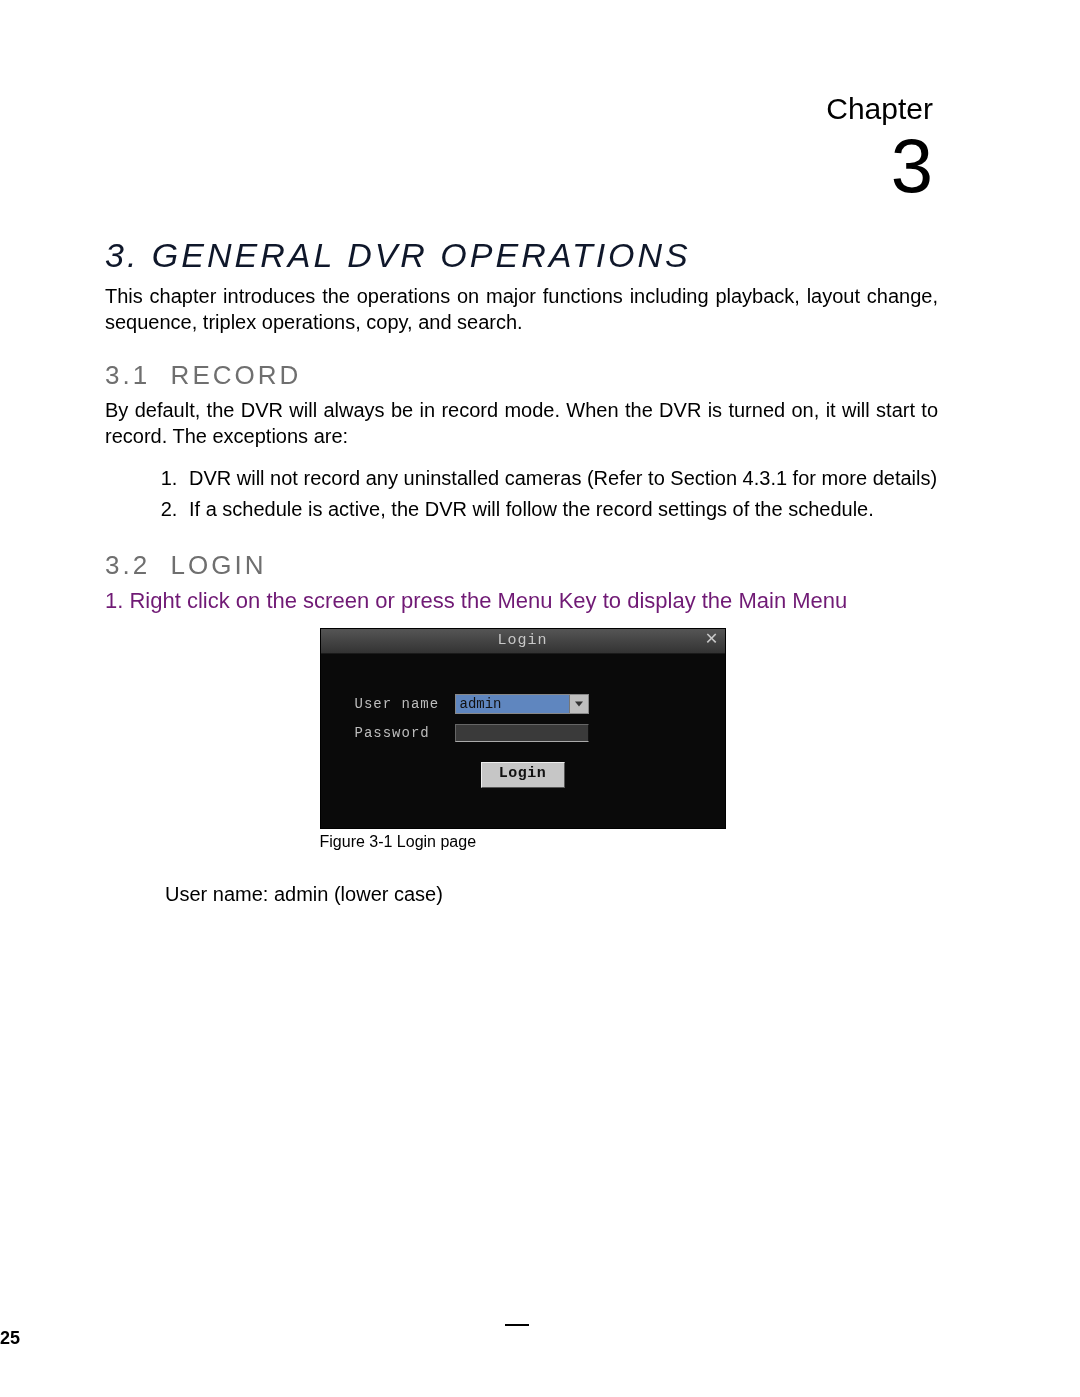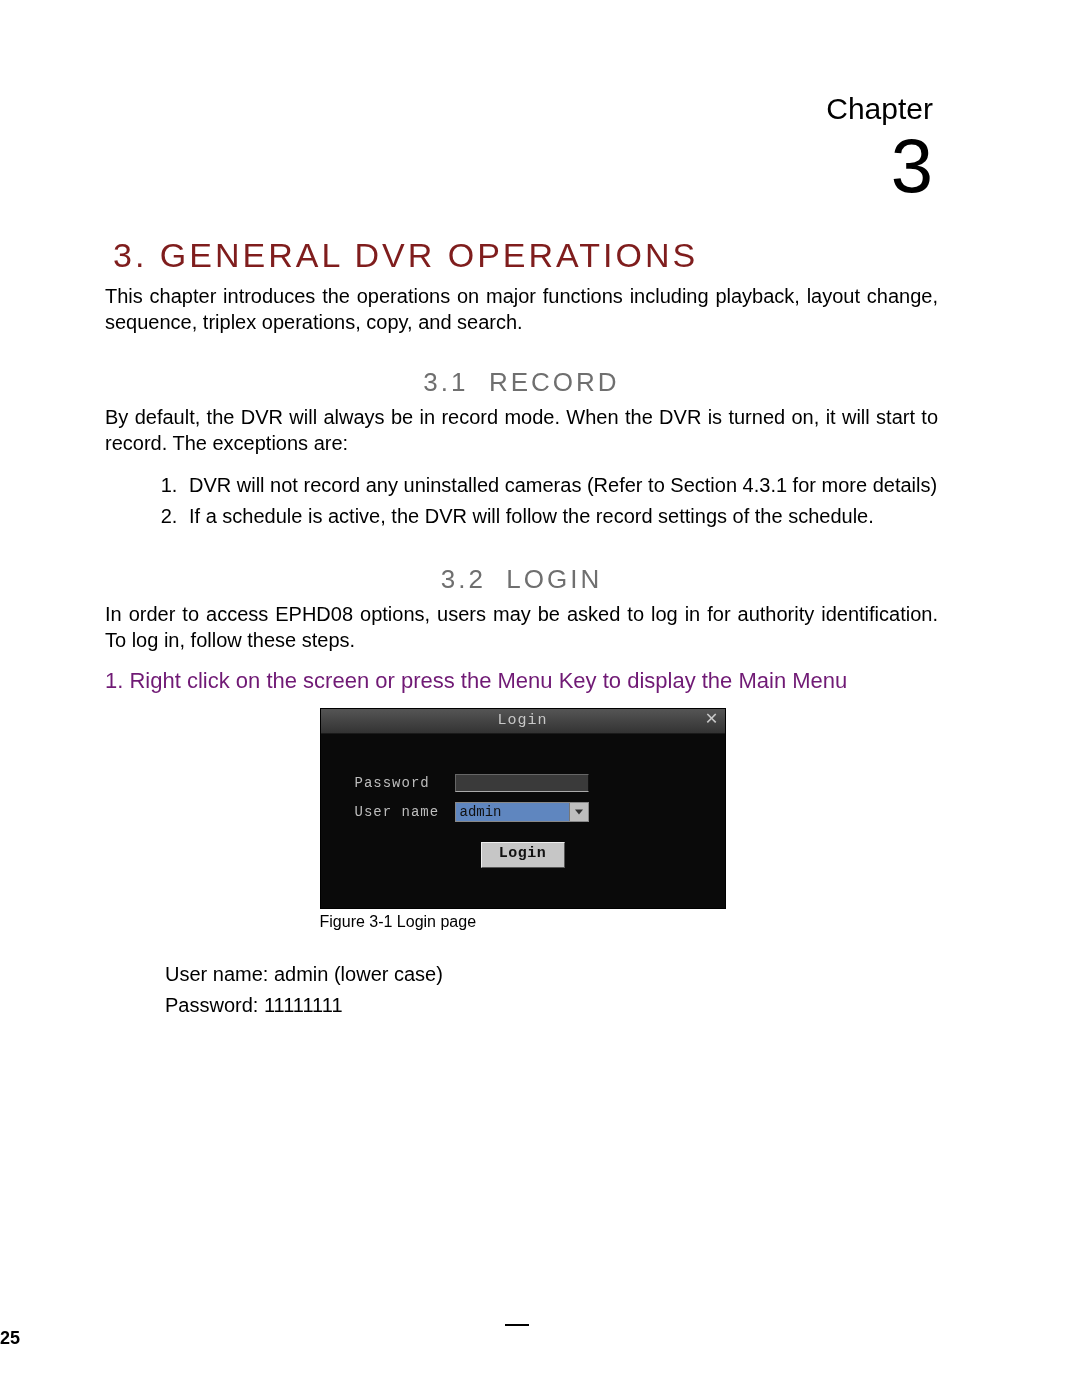--- a/index.html
+++ b/index.html
@@ -26,41 +26,41 @@
     font-size: 30px;
     color: #000;
   }
   .chapter-mark .chapter-number {
     font-size: 76px;
     line-height: 1;
     color: #000;
     margin-top: 2px;
   }
   h1.section-title {
-    margin: 146px 0 8px 8px;
+    margin: 146px 0 8px 0;
     font-weight: normal;
     font-size: 34px;
     letter-spacing: 3px;
-    color: #7f1d1d;
+    color: #0f172a;
     font-family: Arial, Helvetica, sans-serif;
+    font-style: italic;
   }
   p.body-text {
     margin: 0 0 14px 0;
     font-size: 20px;
     line-height: 1.3;
     text-align: justify;
     color: #000;
   }
   h2.subsection-title {
-    margin: 32px 0 6px 0;
+    margin: 25px 0 6px 0;
     font-weight: normal;
     font-size: 26px;
     letter-spacing: 3px;
     color: #6f6f6f;
-    text-align: center;
   }
   ol.numlist {
     margin: 0 0 14px 0;
     padding-left: 62px;
     font-size: 20px;
     line-height: 1.55;
     color: #000;
   }
   ol.numlist li {
     padding-left: 6px;
@@ -243,58 +243,56 @@
   <ol class="numlist">
     <li>DVR will not record any uninstalled cameras (Refer to Section 4.3.1 for more details)</li>
     <li>If a schedule is active, the DVR will follow the record settings of the schedule.</li>
   </ol>
 
   <h2 class="subsection-title">
     <span>3.2</span>&nbsp;
     <span>LOGIN</span>
   </h2>
 
-  <p class="body-text">In order to access EPHD08 options, users may be asked to log in for authority identification. To log in, follow these steps.</p>
 
   <p class="step-line">1. Right click on the screen or press the Menu Key to display the Main Menu</p>
 
   <div class="login-figure-wrap">
     <div class="login-window">
       <div class="login-titlebar">
         <div class="title-text">Login</div>
         <div class="login-close">✕</div>
       </div>
       <div class="login-body">
-        <div class="login-row">
-          <div class="login-label">Password</div>
-          <div class="login-input"></div>
-        </div>
         <div class="login-row">
           <div class="login-label">User name</div>
           <div class="login-select">
             <span class="select-value">admin</span>
             <span class="select-arrow">
               <svg viewBox="0 0 10 6">
                   <polygon points="0,0 10,0 5,6"></polygon>
                 </svg>
             </span>
           </div>
         </div>
+        <div class="login-row">
+          <div class="login-label">Password</div>
+          <div class="login-input"></div>
+        </div>
         <div class="login-button-row">
           <div class="login-button">Login</div>
         </div>
       </div>
     </div>
     <div class="figure-caption">Figure 3-1 Login page</div>
   </div>
 
 
   <div class="indent-block">
     <div>User name: admin (lower case)</div>
-    <div>Password: 11111111</div>
   </div>
 
   <div class="page-footer">
     <div class="footer-rule"></div>
     <div class="footer-num">25</div>
   </div>
 
 </div>
 
 </body></html>

